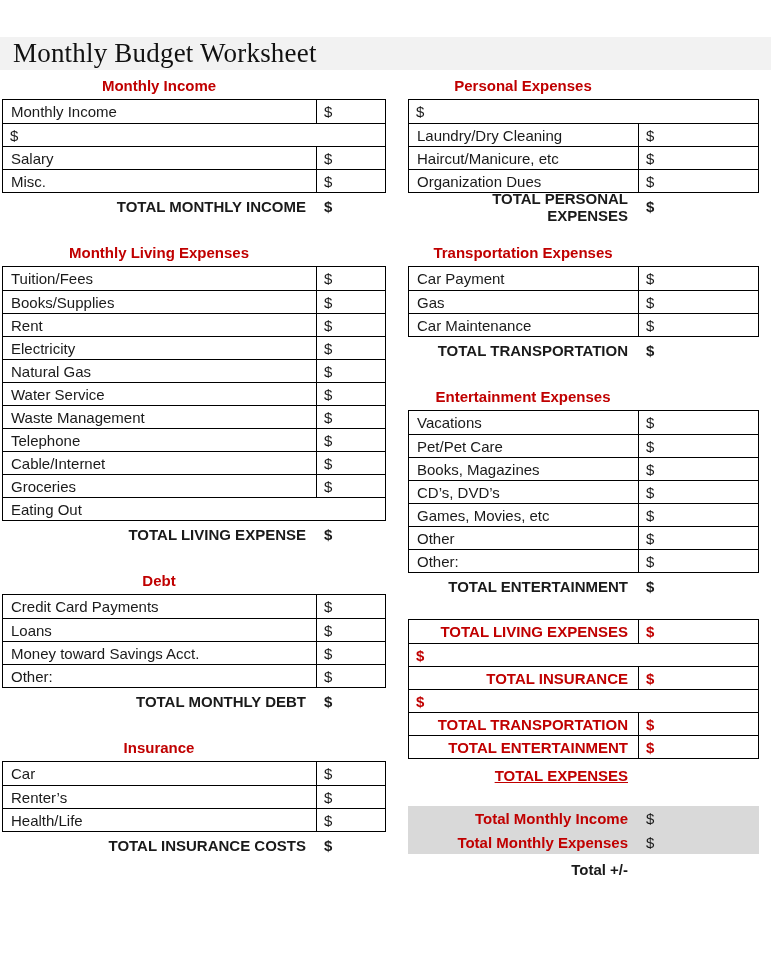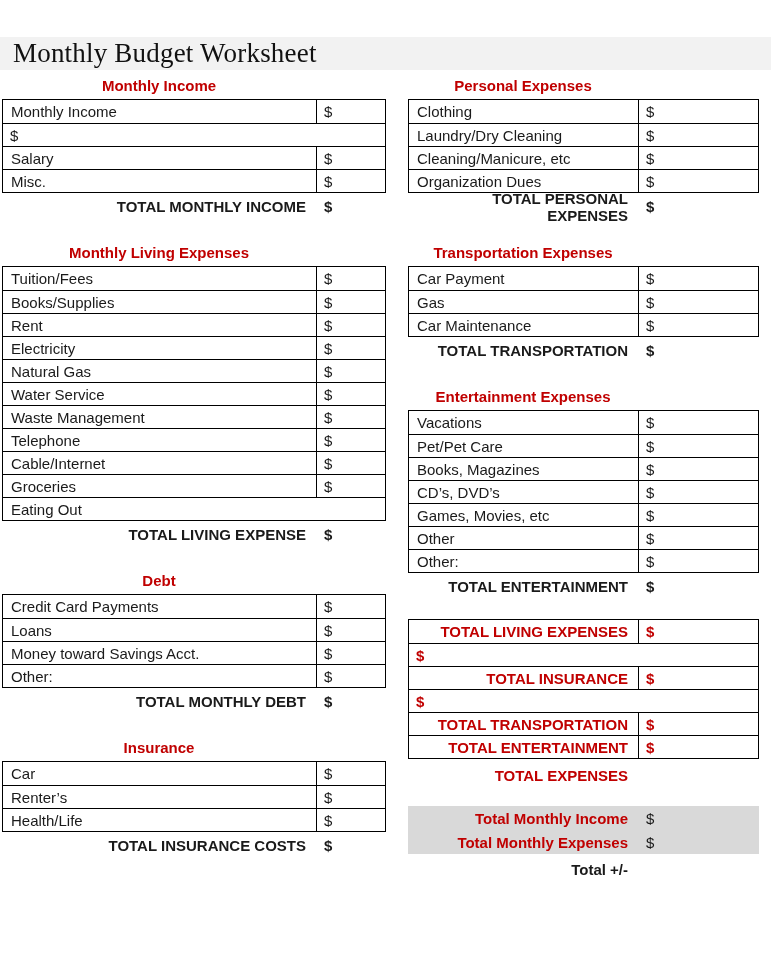--- a/index.html
+++ b/index.html
@@ -47,21 +47,21 @@
   .summary .cell-dollar { color: var(--red, #C00000); font-weight: bold; }
 
   .total-line {
     display: flex; align-items: center; margin-top: 3px;
     height: 21px; font-weight: bold; font-size: 15px;
   }
   .tl-label { text-align: right; padding-right: 10px; }
   .col-left  .tl-label { width: 314px; }
   .col-right .tl-label { width: 230px; }
   .tl-dollar { padding-left: 8px; }
-  .red-line .tl-label { color: var(--red, #C00000); }
+  .red-line .tl-label { color: var(--red, #C00000); text-decoration: underline; }
   .expenses-line { margin-top: 6px; }
 
   .gray-rows { margin-top: 20px; }
   .gray-row {
     background: var(--gray, #d9d9d9); height: 24px;
     display: flex; align-items: center; font-size: 15px;
   }
   .gray-label {
     width: 230px; text-align: right; padding-right: 10px;
     color: var(--red, #C00000); font-weight: bold;
@@ -207,29 +207,28 @@
     </div>
 
   </div>
 
   <div class="col-right">
 
     <div class="section">
       <div class="section-heading first">Personal Expenses</div>
       <div class="btable">
           <div class="trow">
-            <div class="cell-label with-divider">Clothing</div>
             <div class="cell-dollar">$</div>
           </div>
           <div class="trow">
             <div class="cell-label with-divider">Laundry/Dry Cleaning</div>
             <div class="cell-dollar">$</div>
           </div>
           <div class="trow">
-            <div class="cell-label with-divider">Cleaning/Manicure, etc</div>
+            <div class="cell-label with-divider">Haircut/Manicure, etc</div>
             <div class="cell-dollar">$</div>
           </div>
           <div class="trow">
             <div class="cell-label with-divider">Organization Dues</div>
             <div class="cell-dollar">$</div>
           </div>
         </div>
       <div class="total-line">
         <div class="tl-label">TOTAL PERSONAL EXPENSES</div>
         <div class="tl-dollar">$</div>

